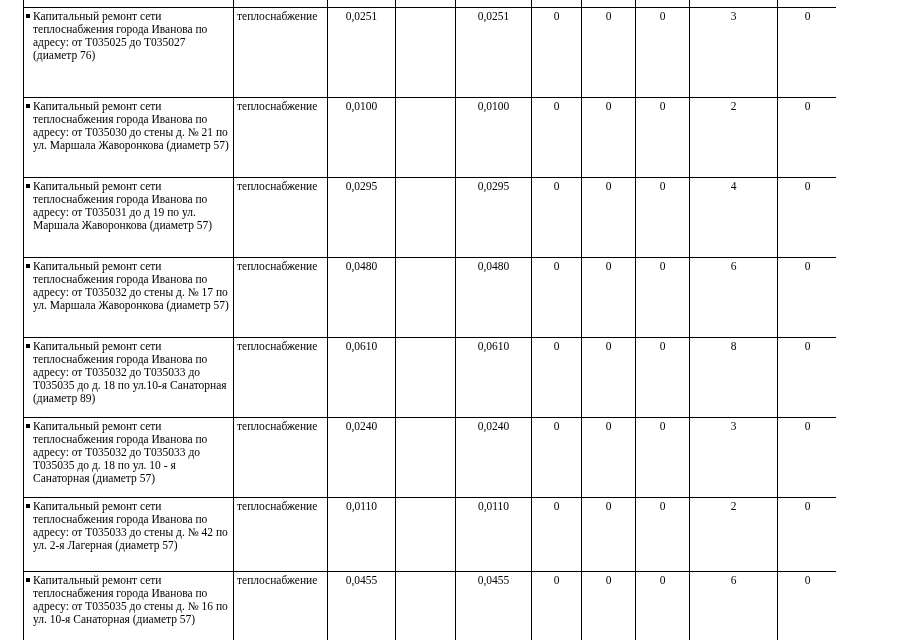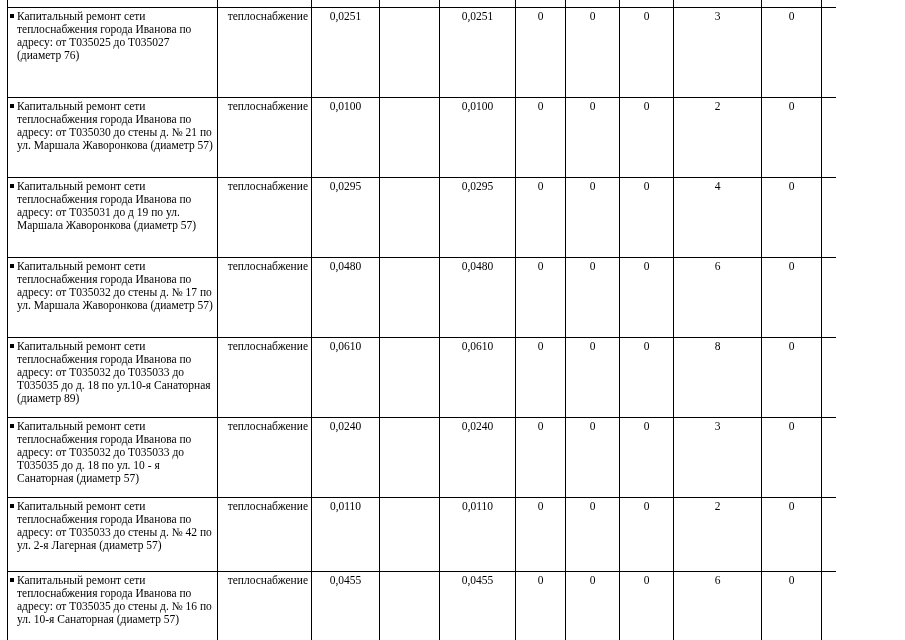--- a/index.html
+++ b/index.html
@@ -6,20 +6,21 @@
   html, body {
     width:905px; height:640px;
     overflow:hidden;
     background:#ffffff;
   }
   .viewport {
     position:relative;
     width:836px; height:640px;
     overflow:hidden;
     background:#ffffff;
+    padding-left:16px;
   }
   table.repair-table {
     border-collapse:collapse;
     table-layout:fixed;
     width:900px;
     margin-left:7px;
     margin-top:-3px;
     font-family:"Liberation Serif", "DejaVu Serif", serif;
     font-size:11.5px;
     color:#000000;
@@ -29,21 +30,21 @@
     vertical-align:top;
     padding:2px 3px 2px 3px;
     line-height:13px;
     overflow:hidden;
   }
   td.desc {
     position:relative;
     padding-left:9px;
     text-align:left;
   }
-  td.type { text-align:right; }
+  td.type { text-align:left; }
   td.num  { text-align:center; }
   .marker {
     position:absolute;
     left:2px; top:6px;
     width:4px; height:4px;
     background:#000000;
     display:inline-block;
   }
   tr.partial td { border-top:none; }
 </style>

